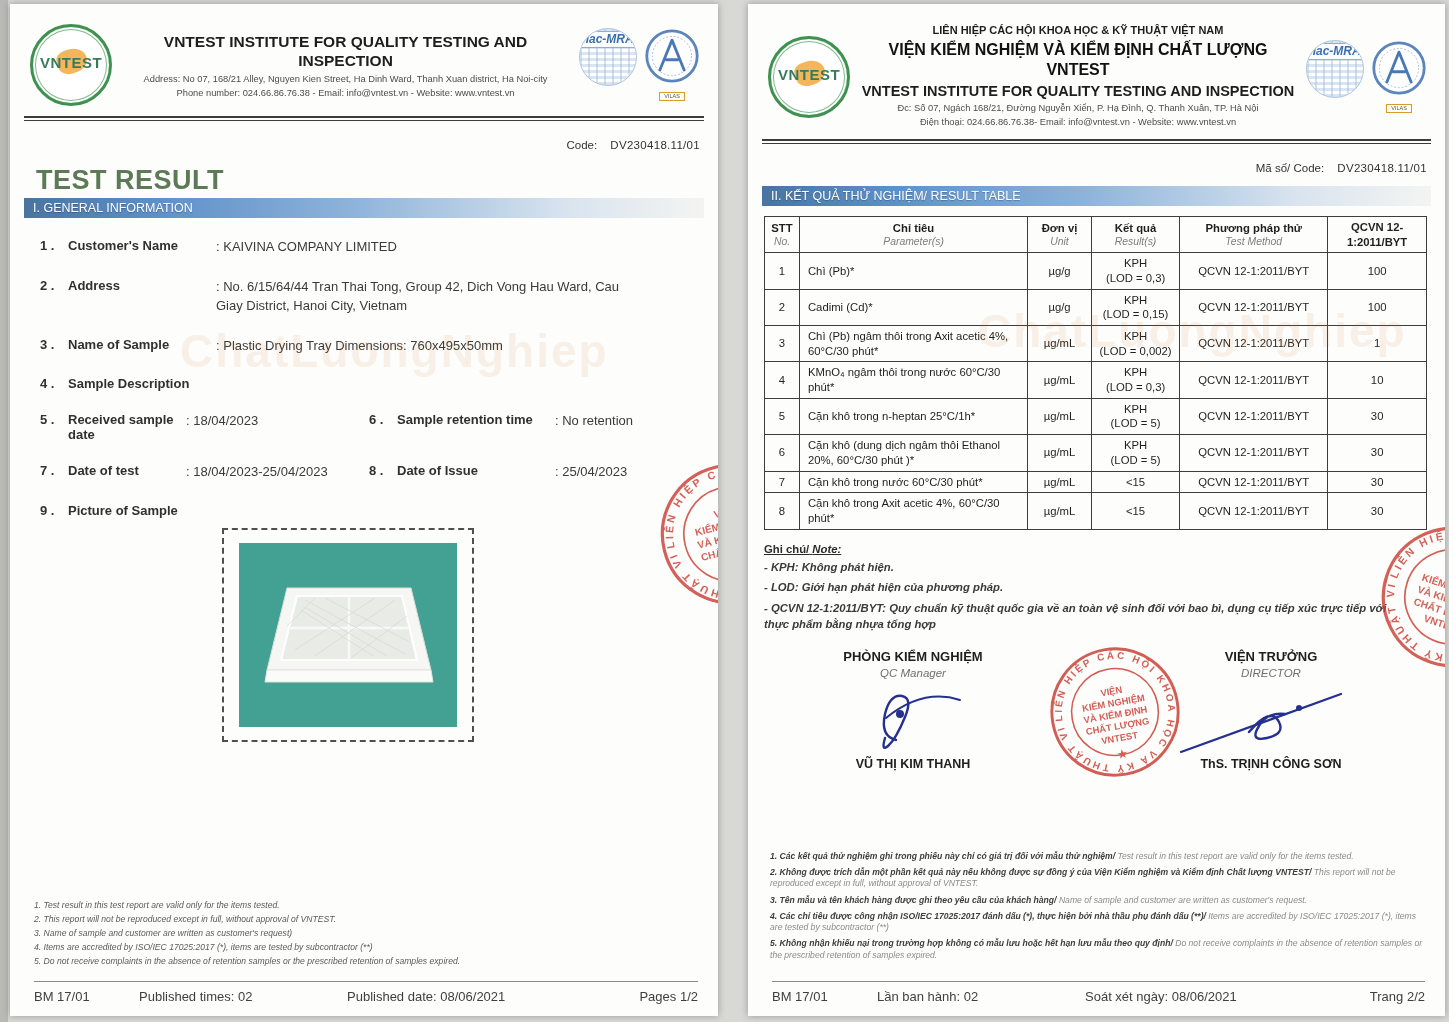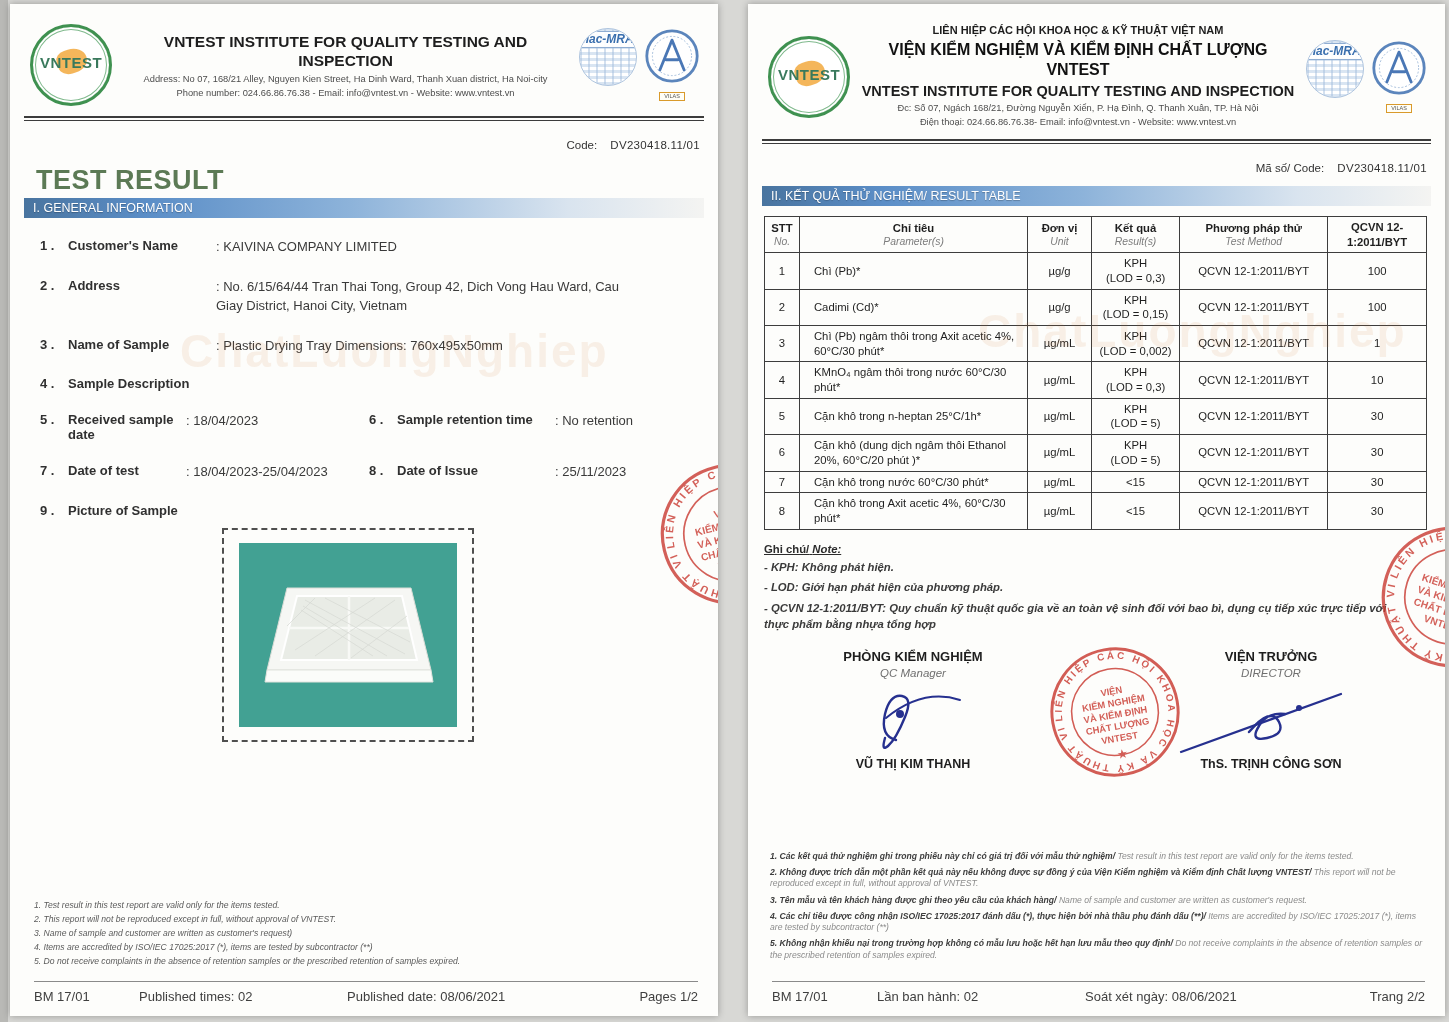--- a/index.html
+++ b/index.html
@@ -74,21 +74,21 @@
 
   
   .rtable{border-collapse:collapse;margin:10px 14px 0 16px;width:663px;font-size:11.3px;color:#1f1f1f;
     table-layout:fixed;}
   .rtable th,.rtable td{border:1.4px solid #3d3d3d;padding:3px 4px;text-align:center;vertical-align:middle;
     line-height:1.3;}
   .rtable th{font-weight:bold;}
   .rtable .sub{font-style:italic;color:#7d7d7d;font-weight:normal;font-size:10.4px;}
   .c-no{width:34px;}.c-param{width:222px;}.c-unit{width:62px;}.c-result{width:86px;}
   .c-method{width:144px;}.c-limit{width:96px;}
-  td.c-param{text-align:left;padding-left:14px;}
+  td.c-param{text-align:left;padding-left:8px;}
   td .lod:empty{display:none;}
   .ghichu{margin:13px 16px 0 16px;font-size:11.3px;color:#2c2c2c;}
   .ghichu-title{text-decoration:underline;font-weight:bold;}
   .ghichu-title .en{font-style:italic;}
   .ghichu-line{font-style:italic;font-weight:600;margin-top:5px;line-height:1.4;color:#3a3a3a;}
   .sigs{position:relative;margin:16px 26px 0 26px;height:160px;}
   .sigblock{position:absolute;top:0;text-align:center;}
   .sig-left{left:24px;width:230px;}
   .sig-right{left:372px;width:250px;}
   .sig-title{font-weight:bold;font-size:13px;color:#1e1e1e;}
@@ -181,21 +181,21 @@
     </div>
     <div class="frow">
       <div class="half">
         <span class="fnum">7 .</span>
         <span class="flabel" style="width:118px;">Date of test</span>
         <span class="fvalue">: 18/04/2023-25/04/2023</span>
       </div>
       <div class="half">
         <span class="fnum">8 .</span>
         <span class="flabel2">Date of Issue</span>
-        <span class="fvalue">: 25/11/2023</span>
+        <span class="fvalue">: 25/04/2023</span>
       </div>
     </div>
     <div class="frow" style="margin-top:6px;">
       <span class="fnum">9 .</span>
       <span class="flabel">Picture of Sample</span>
     </div>
   </div>
 
   <div class="photo-frame">
     <div class="photo">
@@ -381,21 +381,21 @@
         <td class="c-unit">µg/mL</td>
         <td class="c-result">
             <div>KPH</div>
             <div class="lod">(LOD = 5)</div>
           </td>
         <td class="c-method">QCVN 12-1:2011/BYT</td>
         <td class="c-limit">30</td>
       </tr>
       <tr>
         <td class="c-no">6</td>
-        <td class="c-param">Cặn khô (dung dịch ngâm thôi Ethanol 20%, 60°C/20 phút )*</td>
+        <td class="c-param">Cặn khô (dung dịch ngâm thôi Ethanol 20%, 60°C/30 phút )*</td>
         <td class="c-unit">µg/mL</td>
         <td class="c-result">
             <div>KPH</div>
             <div class="lod">(LOD = 5)</div>
           </td>
         <td class="c-method">QCVN 12-1:2011/BYT</td>
         <td class="c-limit">30</td>
       </tr>
       <tr>
         <td class="c-no">7</td>

